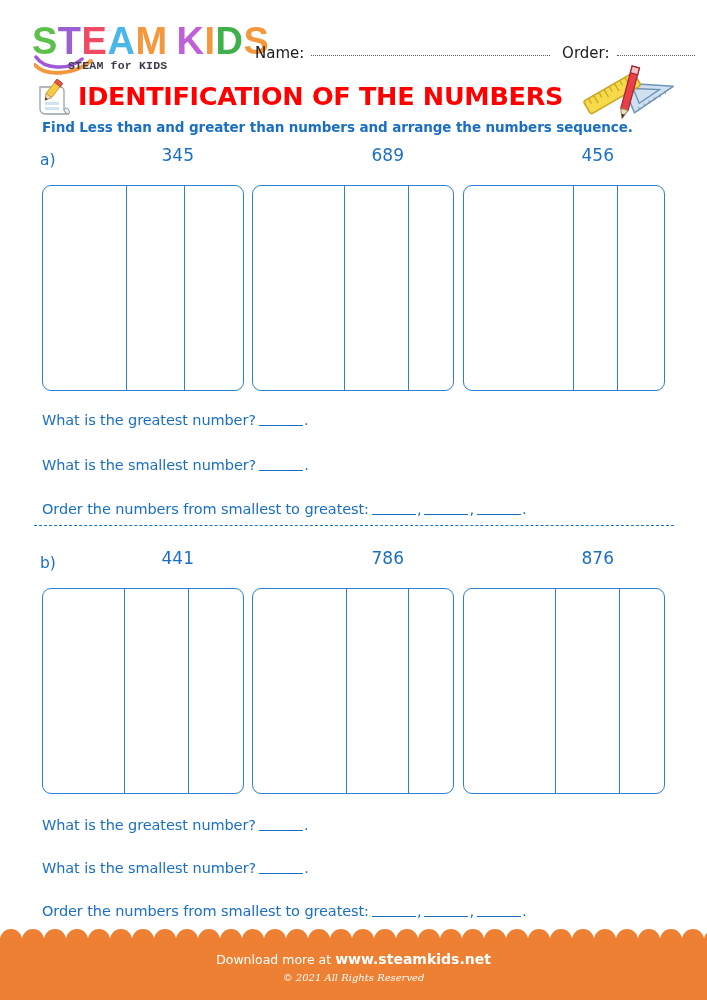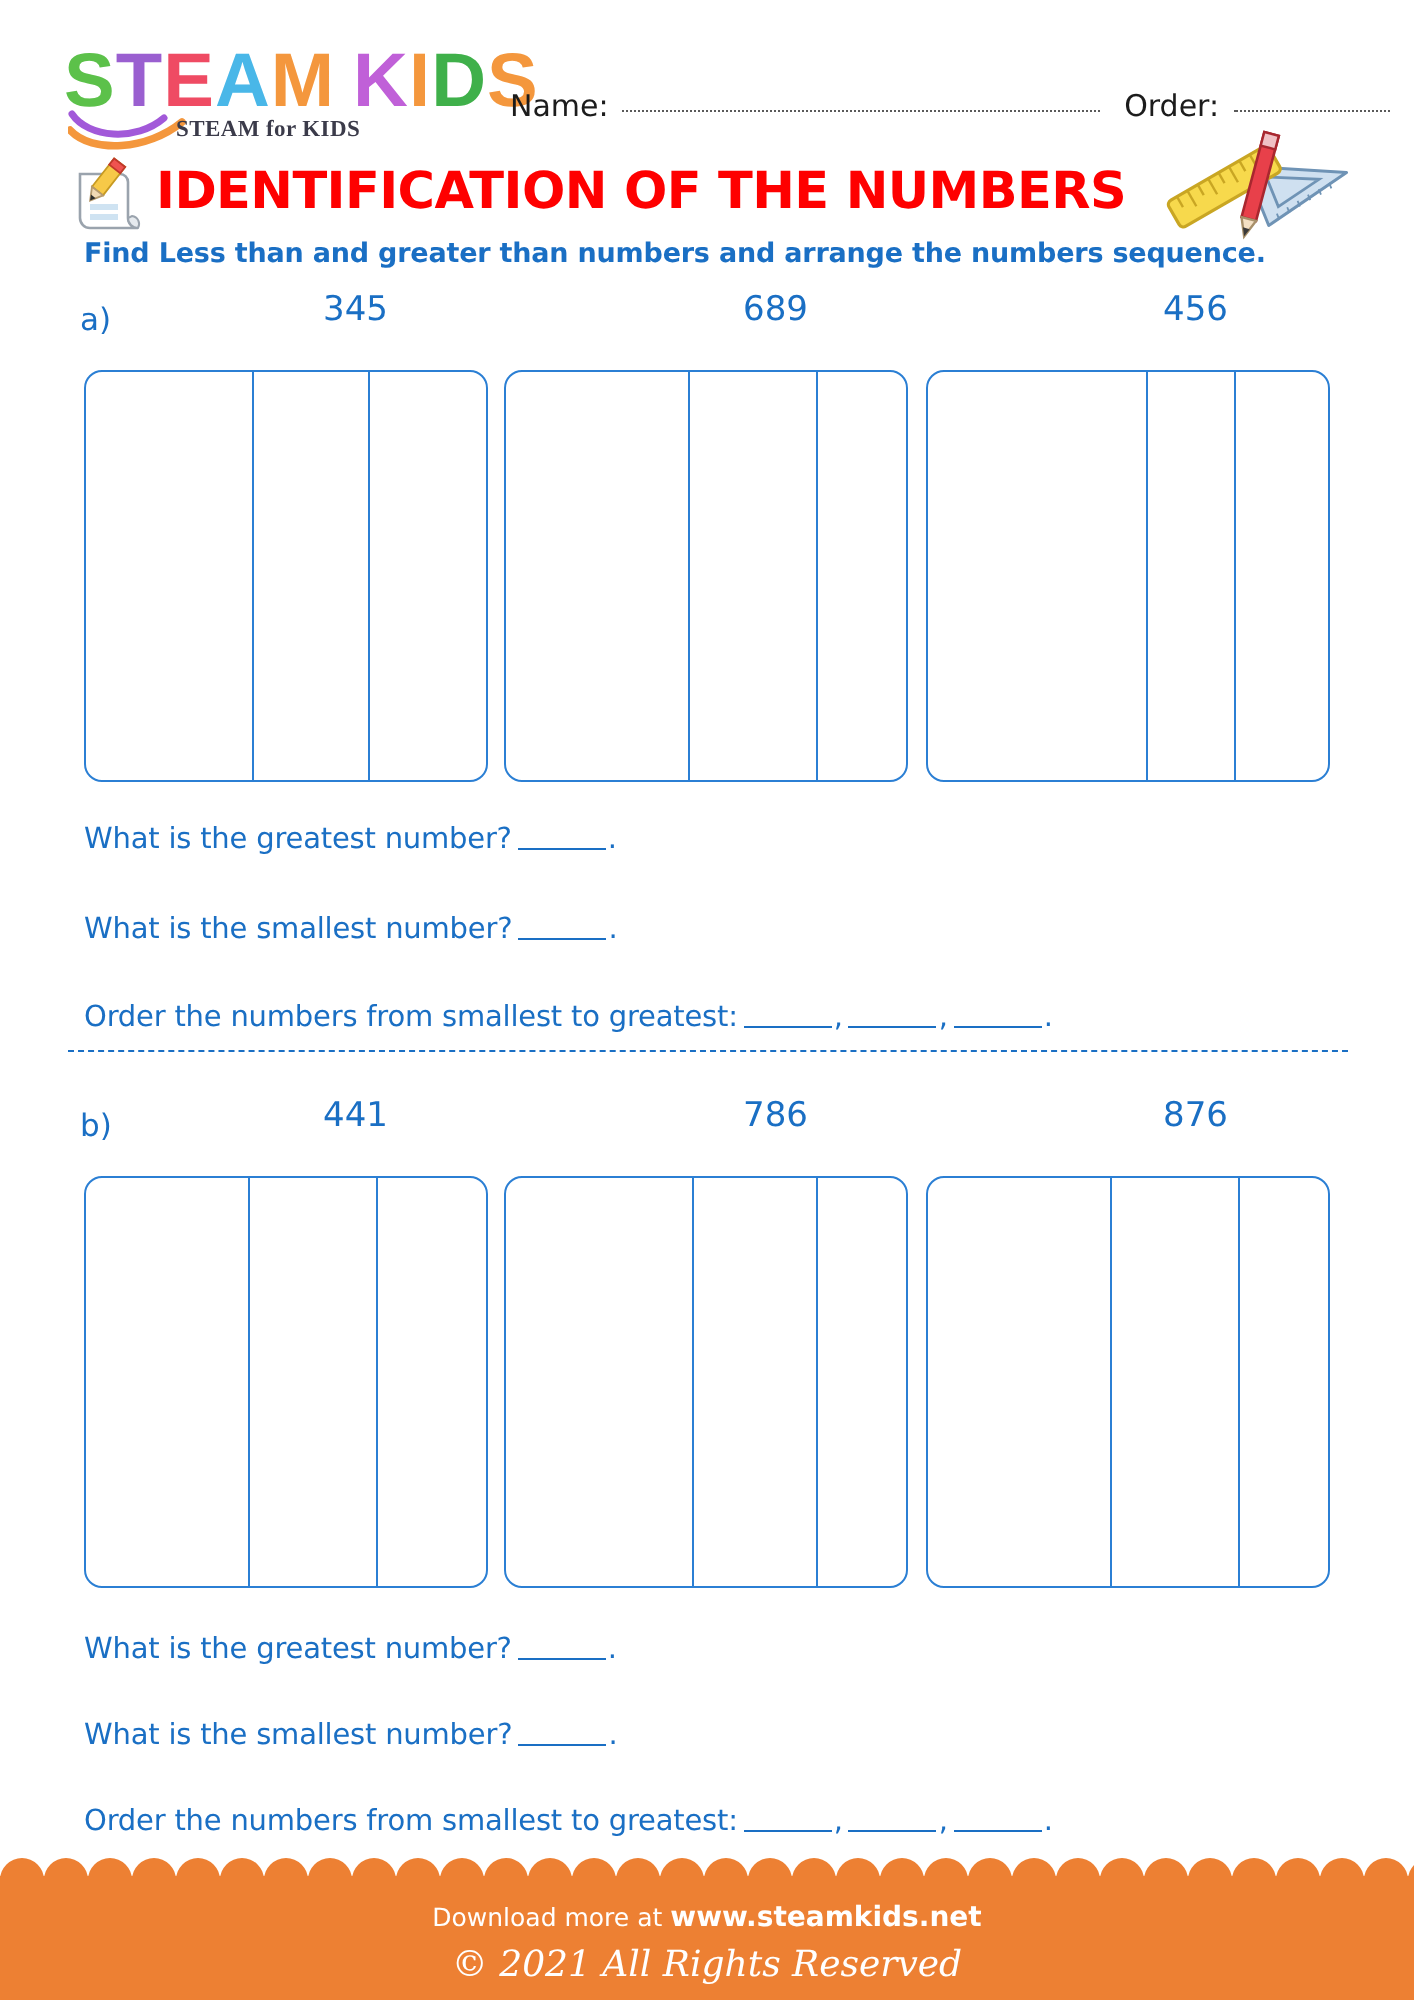--- a/index.html
+++ b/index.html
@@ -41,23 +41,23 @@
   .logo-gap { width: 9px; }
   .logo-swoosh {
     position: absolute;
     left: 2px;
     top: 27px;
     width: 60px;
     height: 22px;
   }
   .logo-sub {
     position: absolute;
-    left: 56px;
+    left: 36px;
     top: 33px;
-    font-family: Liberation Serif, serif;
+    font-family: Liberation Mono, monospace;
     font-weight: 700;
     font-size: 11.5px;
     color: #3b3b4a;
     letter-spacing: 0.2px;
     white-space: nowrap;
   }
 
   .namedate {
     position: absolute;
     left: 255px;
@@ -221,21 +221,21 @@
     font-size: 12.5px;
     color: #ffffff;
   }
   .footer-line1 b { font-weight: 700; font-size: 14px; }
   .footer-line2 {
     position: absolute;
     left: 0; top: 34px;
     width: 707px;
     font-family: "DejaVu Serif", serif;
     font-style: italic;
-    font-size: 18px;
+    font-size: 10px;
     color: #ffffff;
   }
 </style>
 </head>
 <body>
 
 <div class="header">
 
   <div class="logo-block">
     <div class="logo-word">

